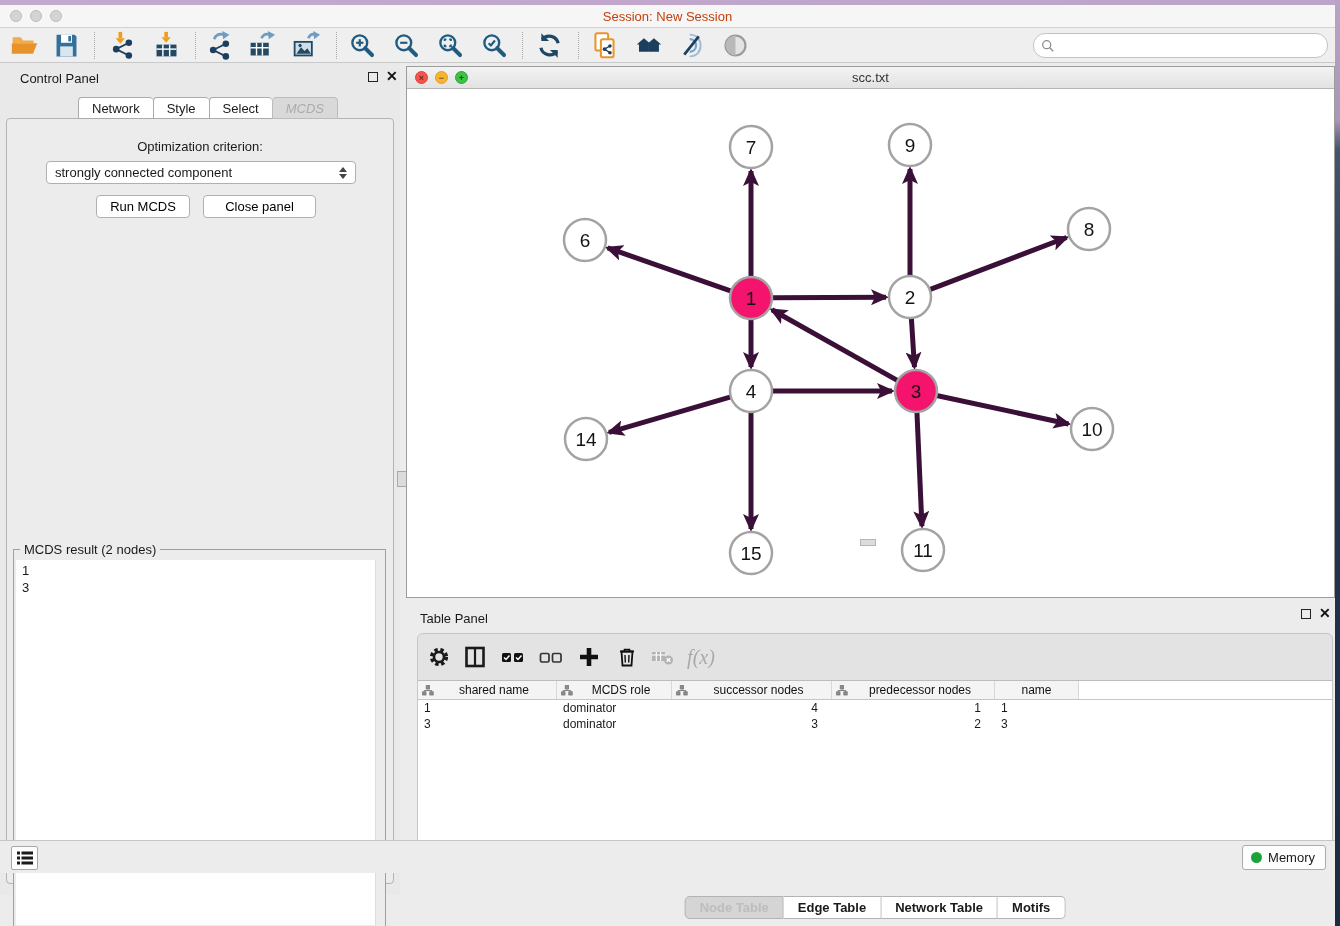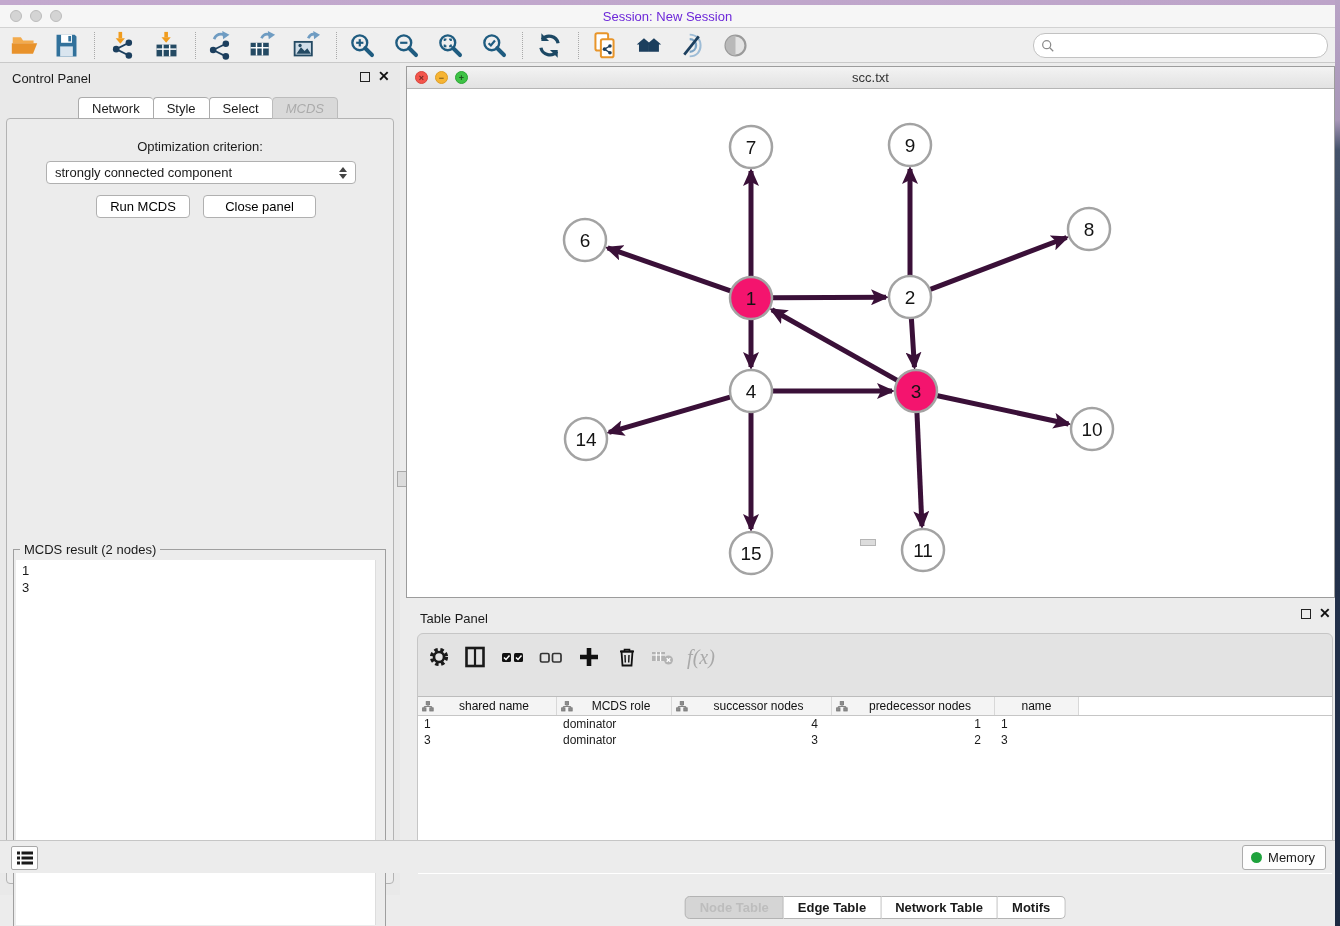--- a/index.html
+++ b/index.html
@@ -10,33 +10,33 @@
   .desktop-top { position:absolute; left:0; top:0; width:1340px; height:5px; background:linear-gradient(90deg,#c3a9ce,#bda4c9); }
   .desktop-right { position:absolute; right:0; top:0; width:5px; height:926px;
      background:linear-gradient(180deg,#b9a3c6 0,#a897b8 120px,#45536b 150px,#2c3a52 320px,#22304a 600px,#1d2a42 926px); }
 
   .app { position:absolute; left:0; top:5px; width:1335px; height:921px; background:#ececec; }
 
   
   .titlebar { position:absolute; left:0; top:0; width:100%; height:23px; background:#f6f6f6; border-bottom:1px solid #d2d2d2; }
   .tl-dot { position:absolute; top:5px; width:12px; height:12px; border-radius:50%; background:#d4d4d4; border:1px solid #bcbcbc; }
   .titlebar .t1{left:10px} .titlebar .t2{left:30px} .titlebar .t3{left:50px}
-  .win-title { position:absolute; width:100%; top:4px; text-align:center; color:#6d28d9; font-size:13px; }
+  .win-title { position:absolute; width:100%; top:4px; text-align:center; color:#c2410c; font-size:13px; }
 
   
   .toolbar { position:absolute; left:0; top:23px; width:100%; height:35px; background:#efefef; border-bottom:1px solid #c9c9c9; }
   .tbtn { position:absolute; top:2px; width:36px; height:31px; display:flex; align-items:center; justify-content:center; cursor:pointer; }
   .tbtn svg { width:29px; height:29px; }
   .tsep { position:absolute; top:4px; height:27px; border-left:1px dotted #a9a9a9; }
   .searchbox { position:absolute; left:1033px; top:5px; width:295px; height:25px; background:#fff; border:1px solid #c2c2c2; border-radius:12px; display:flex; align-items:center; padding-left:7px; }
   .searchbox input { border:none; outline:none; flex:1; font-family:"Liberation Sans",sans-serif; font-size:13px; background:transparent; margin-left:5px; }
 
   
   .control-panel { position:absolute; left:0; top:58px; width:400px; height:832px; background:#e9e9e9; }
-  .panel-head { position:absolute; left:0; top:0; width:100%; height:30px; }
+  .panel-head { position:absolute; left:8px; top:0; width:100%; height:30px; }
   .panel-title { position:absolute; left:12px; top:8px; font-size:13px; color:#1a1a1a; }
   .float-ico { position:absolute; top:9px; width:10px; height:10px; border:1.6px solid #222; background:transparent; cursor:pointer; }
   .close-ico { position:absolute; top:5px; font-size:14px; font-weight:bold; color:#111; cursor:pointer; }
   .cp-tabs { position:absolute; left:78px; top:34px; height:22px; display:flex; z-index:2; }
   .ctab { height:22px; padding:0 13px; background:#fff; border:1px solid #ababab; border-right-width:0; display:flex; align-items:center; font-size:13px; cursor:pointer; border-radius:4px 4px 0 0; }
   .ctab:last-child { border-right-width:1px;font-style:italic; }
   .ctab.selected { background:#d9d9d9; color:#ababab; border-color:#bcbcbc; }
   .cp-box { position:absolute; left:6px; top:55px; width:388px; height:766px; background:#ececec; border:1px solid #b3b3b3; border-radius:4px; }
   .opt-label { position:absolute; left:0; top:20px; width:100%; text-align:center; font-size:13px; }
   .criterion { position:absolute; left:39px; top:42px; width:310px; height:23px; background:#fff; border:1px solid #b0b0b0; border-radius:4px; display:flex; align-items:center; padding:0 8px; cursor:pointer; }
@@ -71,21 +71,21 @@
   .graph-label { pointer-events:none; }
 
   
   .table-panel { position:absolute; left:406px; top:598px; width:929px; height:292px; background:#ececec; }
   .tp-head { position:absolute; left:0; top:0; width:100%; height:26px; }
   .tp-body { position:absolute; left:11px; top:30px; width:916px; height:224px; background:#e3e3e3; border:1px solid #c6c6c6; border-radius:6px 6px 0 0; }
   .tp-toolbar { position:absolute; left:0; top:0; width:100%; height:45px; }
   .tp-ico { position:absolute; top:8px; width:30px; height:30px; display:flex; align-items:center; justify-content:center; cursor:pointer; }
   .tp-ico.disabled { cursor:default; }
   .fx-ico { font-family:"Liberation Serif",serif; font-style:italic; font-size:20px; color:#a9a9a9; }
-  .data-table { position:absolute; left:0px; top:46px; width:914px; height:178px; background:#fff; border-top:1px solid #bcbcbc;margin-top:16px; }
+  .data-table { position:absolute; left:0px; top:46px; width:914px; height:178px; background:#fff; border-top:1px solid #bcbcbc; }
   .thead { display:flex; height:19px; border-bottom:1px solid #c6c6c6; }
   .th { background:#f4f4f4; border-right:1px solid #d8d8d8; display:flex; align-items:center; padding:0 4px; font-size:12px; color:#111; cursor:pointer; }
   .th .lbl { flex:1; text-align:center; }
   .th svg { margin-right:2px; flex:0 0 auto; }
   .tr { display:flex; height:16px; cursor:pointer; }
   .td { font-size:12px; padding:0 6px; overflow:hidden; line-height:16px; }
   .td.right { text-align:right; padding-right:14px; }
   .tp-tabs { position:absolute; left:50%; transform:translateX(-50%); top:262px; height:23px; display:flex; }
   .btab { height:23px; padding:0 14px; background:#fff; border:1px solid #b3b3b3; border-left-width:0; display:flex; align-items:center; font-size:13px; font-weight:bold; cursor:pointer; white-space:nowrap; }
   .btab:first-child { border-left-width:1px; border-radius:5px 0 0 5px; }

